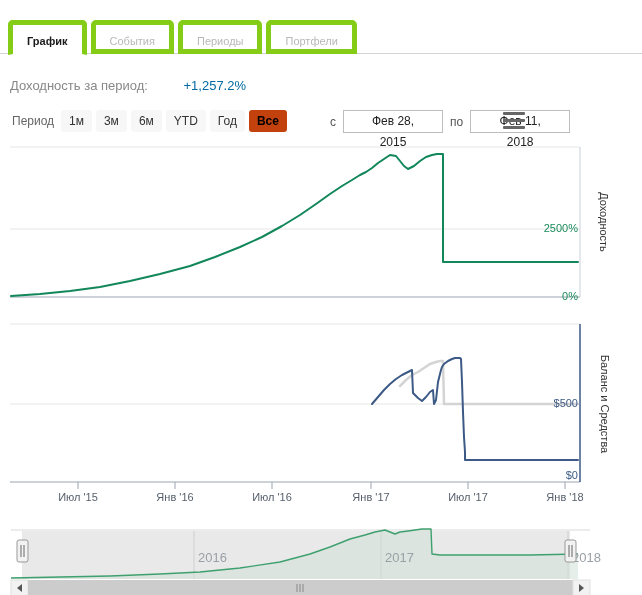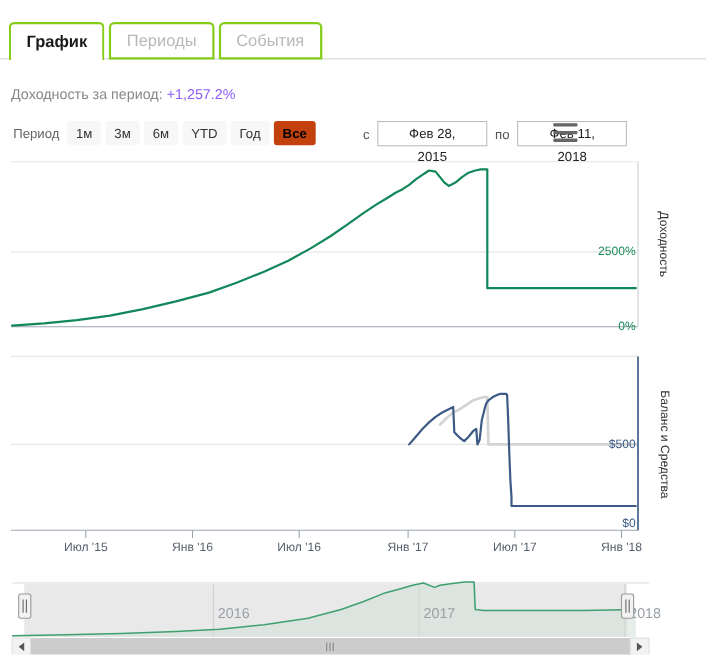--- a/index.html
+++ b/index.html
@@ -32,22 +32,22 @@
     left: 8px; bottom: 0;
     display: flex;
     align-items: flex-end;
     gap: 4px;
   }
   .tab {
     box-sizing: border-box;
     height: 34px;
     padding: 0 14px;
     line-height: 32px;
-    font-size: 15px;
-    border: 2px solid #84cc16;
+    font-size: 11px;
+    border: 5px solid #84cc16;
     border-top-left-radius: 5px;
     border-top-right-radius: 5px;
     background: #ffffff;
     color: #b8b8b8;
     white-space: nowrap;
     position: relative;
     cursor: pointer;
   }
   .tab.active {
     color: #1a1a1a;
@@ -64,21 +64,22 @@
     position: absolute;
     left: 10px; top: 78px;
     font-size: 13px;
     white-space: nowrap;
   }
   .returns-label {
     font-weight: normal;
     color: #888888;
   }
   .returns-value {
-    color: #8b5cf6;
+    color: #0369a1;
+    margin-left: 32px;
   }
 
   
   .rangebar {
     position: absolute;
     left: 0; top: 110px;
     width: 543px; height: 26px;
   }
   .range-label {
     position: absolute;
@@ -170,22 +171,23 @@
   .xtick      { fill: #555f6b; font-size: 11px; font-family: "Liberation Sans", sans-serif; }
   .nav-year   { fill: #9aa0a6; font-size: 13px; font-family: "Liberation Sans", sans-serif; }
 </style>
 </head>
 <body>
 
 <div class="tabbar">
   <div class="tabbar-line"></div>
   <div class="tabs">
     <div class="tab active"><span>График</span></div>
+    <div class="tab"><span>События</span></div>
     <div class="tab"><span>Периоды</span></div>
-    <div class="tab"><span>События</span></div>
+    <div class="tab"><span>Портфели</span></div>
   </div>
 </div>
 
 <div class="returns-line">
   <span class="returns-label">Доходность за период:</span>
   <span class="returns-value">+1,257.2%</span>
 </div>
 
 <div class="rangebar">
   <div class="range-label">Период</div>

